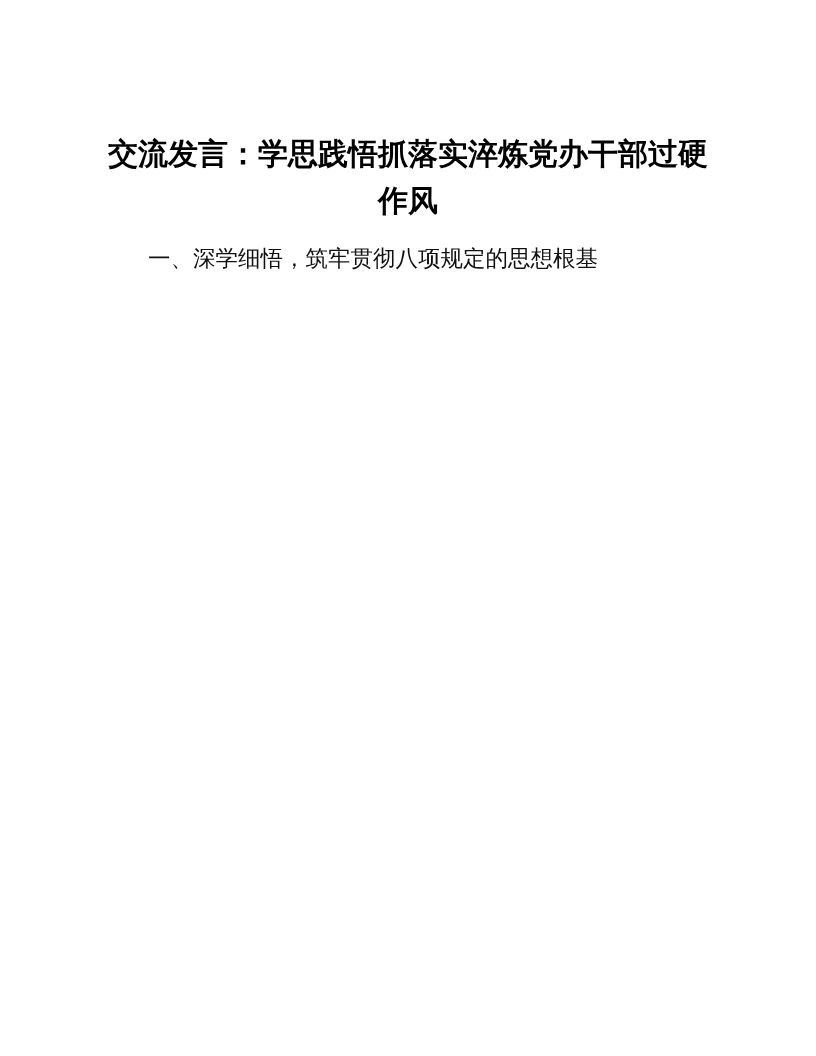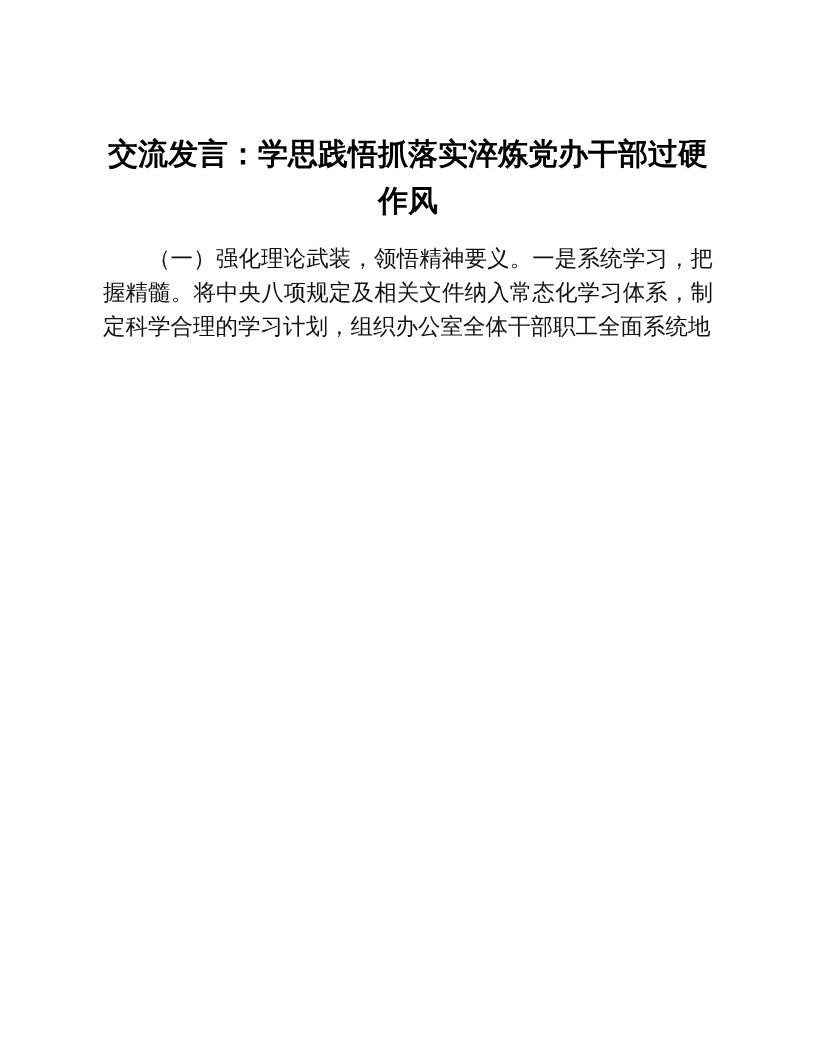--- a/index.html
+++ b/index.html
@@ -37,15 +37,15 @@
   .doc-body p.heading {
     text-align: left;
   }
 </style>
 </head>
 <body>
 
 <div class="page" style="background: rgb(255, 255, 255); color: rgb(17, 17, 17);">
   <h1 class="doc-title">交流发言：学思践悟抓落实淬炼党办干部过硬作风</h1>
   <div class="doc-body">
-      <p class="body">（一）强化理论武装，领悟精神要义。一是系统学习，把握精髓。将中央八项规定及相关文件纳入常态化学习体系，制定科学合理的学习计划，组织办公室全体干部职工全面系统地</p>
+      <p class="heading">一、深学细悟，筑牢贯彻八项规定的思想根基</p>
     </div>
 </div>
 
 </body></html>

